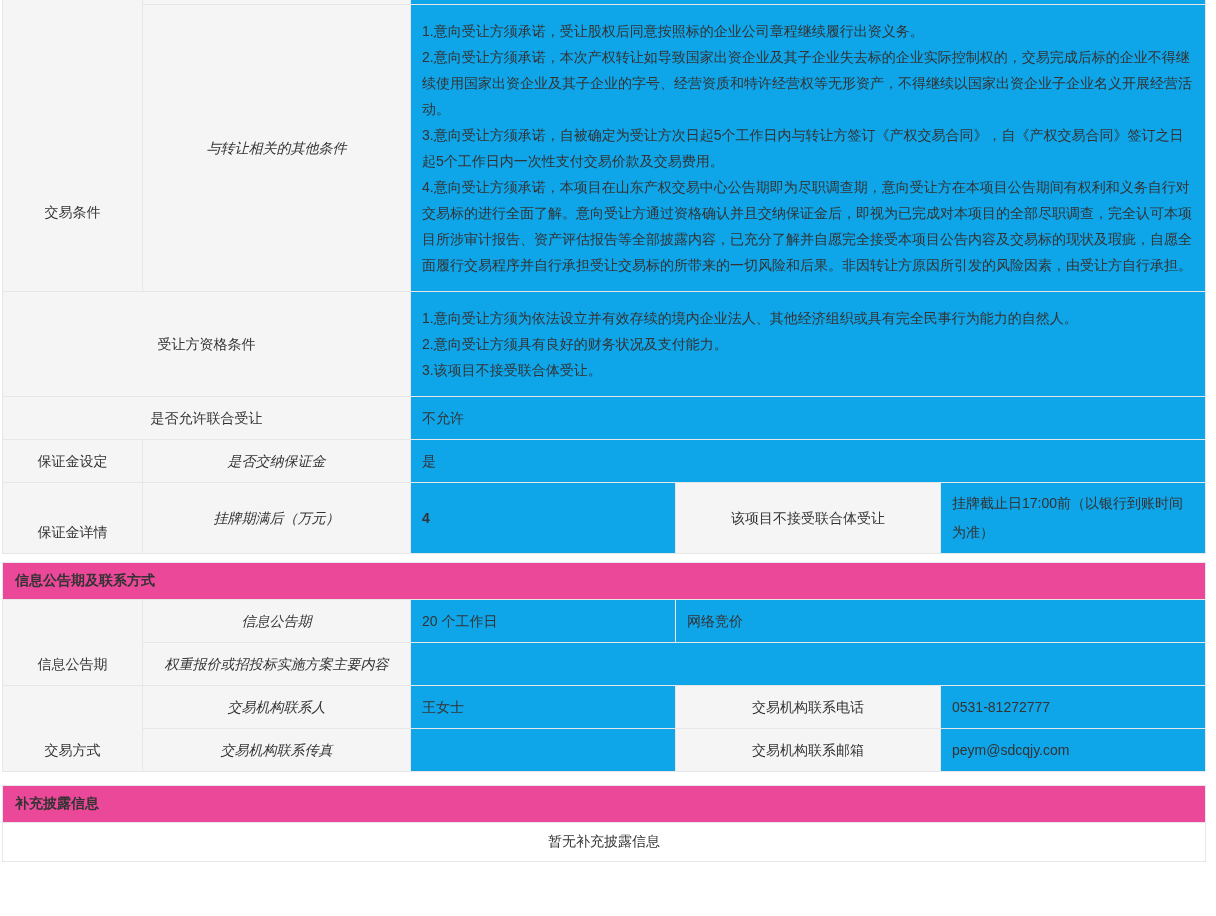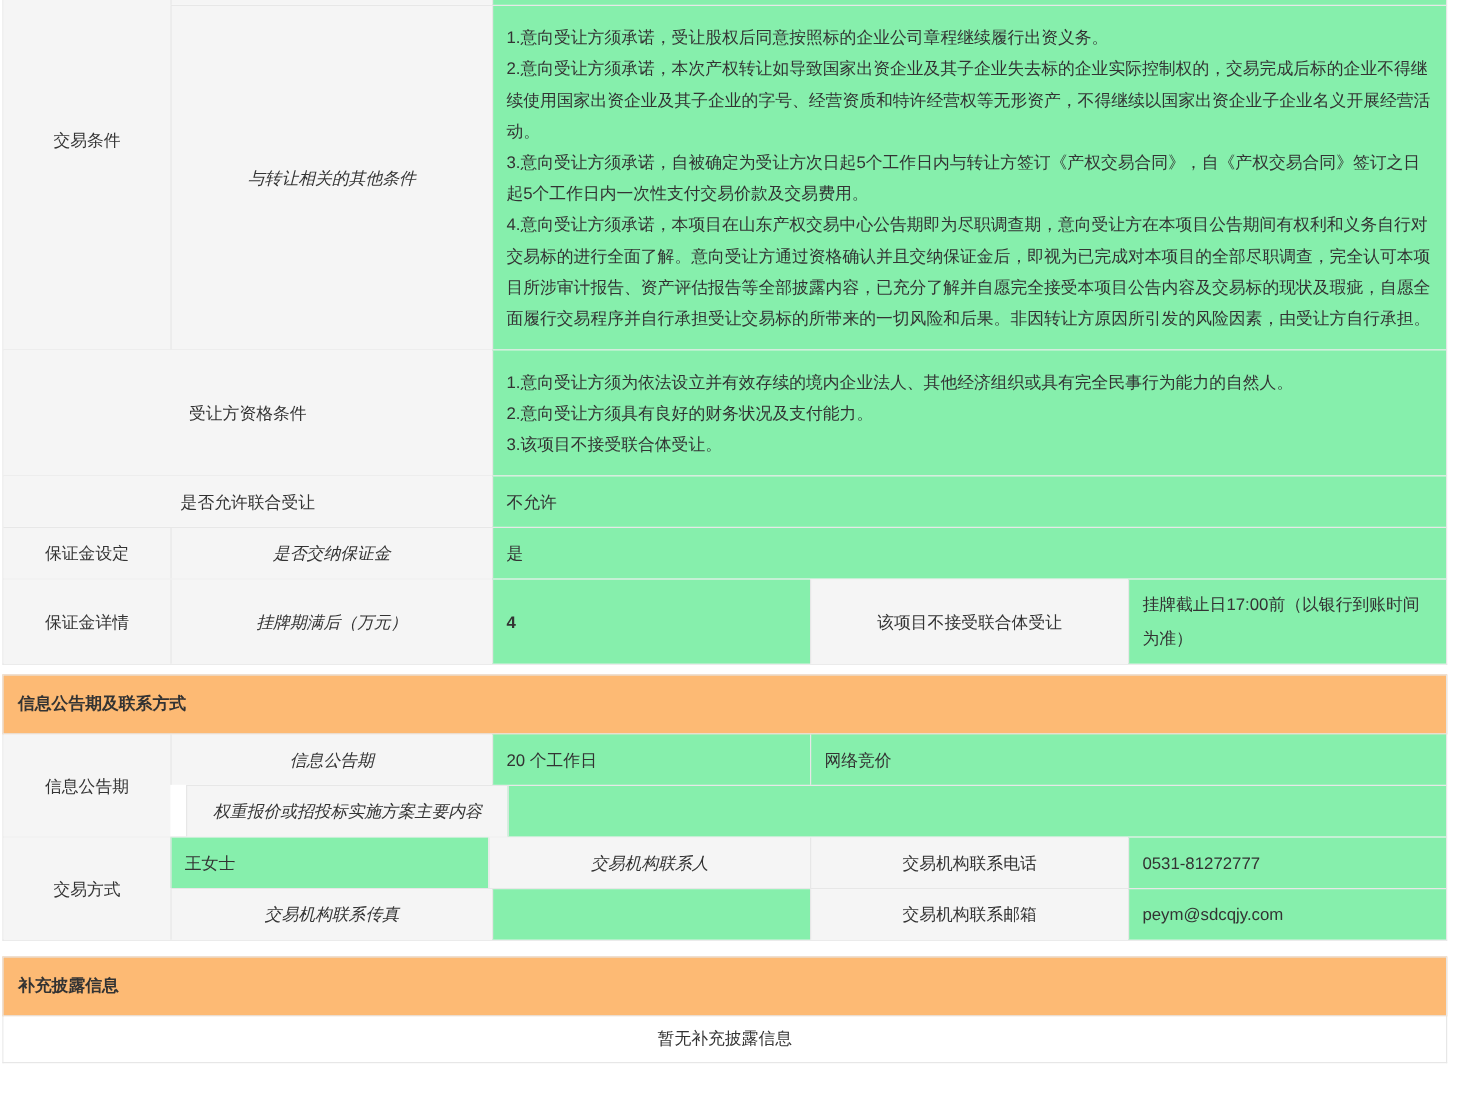--- a/index.html
+++ b/index.html
@@ -17,52 +17,52 @@
   .bandrows .trow{border-top:1px solid #e7e7e7;}
   .bandrows .trow:first-child{border-top:none;}
   .bandrows .trow > .cell:first-child{border-left:1px solid #e7e7e7;}
   .cell{box-sizing:border-box;min-width:0;}
   .cell + .cell{border-left:1px solid #e7e7e7;}
   .lbl{
     background:#f5f5f5;display:flex;align-items:center;justify-content:center;
     text-align:center;padding:6px 10px;line-height:30px;
   }
   .val{
-    background:#86efac;display:flex;align-items:center;
+    background:#0ea5e9;display:flex;align-items:center;
     padding:6px 8px 6px 11px;line-height:29px;
   }
   .multi{line-height:26px;white-space:pre-line;display:block;padding-top:7px;padding-bottom:7px;}
-  .w139{width:139px;flex:0 0 139px;}
+  .w139{width:139px;flex:0 0 139px;align-items:flex-end;}
   .w268{width:268px;flex:0 0 268px;font-style:italic;}
   .w407{width:407px;flex:0 0 407px;}
   .w265{width:265px;flex:0 0 265px;}
   .grow{flex:1 1 auto;}
   .bold{font-weight:bold;}
   
   .cut{height:4px;}
   .cut .cell{padding:0;}
   
   .grp-trade{padding-bottom:64px;}
   
   .sechdr{
-    box-sizing:border-box;height:50px;background:#fdba74;border:1px solid #e7e7e7;
+    box-sizing:border-box;height:38px;background:#ec4899;border:1px solid #e7e7e7;
     display:flex;align-items:center;padding:4px 12px;font-weight:bold;
   }
   .tbl.under{border-top:none;}
   .gap8{height:8px;}
   .gap13{height:13px;}
   
   .r-other{min-height:264px;}
   .r-qual{min-height:86px;}
   .r-joint{min-height:36px;justify-content:space-between;}
   .r-paydep{min-height:34px;}
   .r-depdet{min-height:62px;}
   .r-s2a{min-height:38px;}
   .r-s2b{min-height:62px;}
-  .r-s2c{min-height:32px;margin-left:13px;}
+  .r-s2c{min-height:32px;}
   .r-s2d{min-height:38px;}
   .r-s2e{min-height:35px;}
   .r-center{min-height:38px;justify-content:center;display:flex;align-items:center;background:#fff;}
 </style>
 </head>
 <body>
 
 <div class="wrap">
 
   <div class="tbl">
@@ -175,25 +175,25 @@
         </div>
       </div>
     </div>
 
     <div class="band">
       <div class="cell lbl w139">
         <span>交易方式</span>
       </div>
       <div class="bandrows">
         <div class="trow r-s2d">
+          <div class="cell lbl w268">
+            <span>交易机构联系人</span>
+          </div>
           <div class="cell val w265">
             <span>王女士</span>
-          </div>
-          <div class="cell lbl w268">
-            <span>交易机构联系人</span>
           </div>
           <div class="cell lbl w265">
             <span>交易机构联系电话</span>
           </div>
           <div class="cell val grow">
             <span>0531-81272777</span>
           </div>
         </div>
         <div class="trow r-s2e">
           <div class="cell lbl w268">

